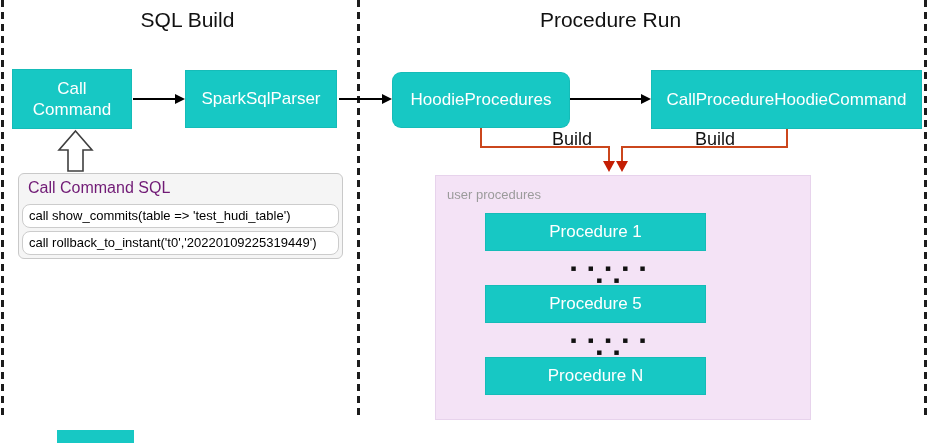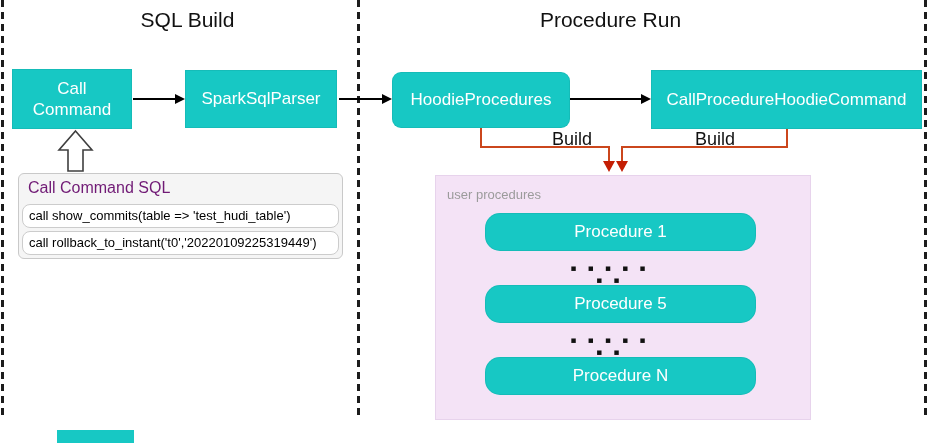--- a/index.html
+++ b/index.html
@@ -39,21 +39,21 @@
   .oseg{position:absolute;background:#cb461c;}
   .ohead{
     position:absolute;width:0;height:0;
     border-left:6px solid transparent;border-right:6px solid transparent;border-top:11px solid #c41e04;
   }
   .user-panel{
     position:absolute;left:435px;top:175px;width:376px;height:245px;
     background:#f4e3f6;border:1px solid #e7d3ec;box-sizing:border-box;
   }
   .user-panel-label{position:absolute;left:447px;top:187px;font-size:13px;color:#9b9b9b;}
-  .proc{left:485px;width:271px;height:38px;border-radius:15px;}
+  .proc{left:485px;width:221px;height:38px;}
   .dots{
     position:absolute;left:565px;width:90px;text-align:center;
     font-family:"DejaVu Sans",sans-serif;font-size:9px;letter-spacing:4px;
     color:#111;line-height:12px;font-weight:bold;
   }
   .partial-box{position:absolute;left:57px;top:430px;width:77px;height:13px;background:#17c8c4;}
 </style>
 </head>
 <body>
 

